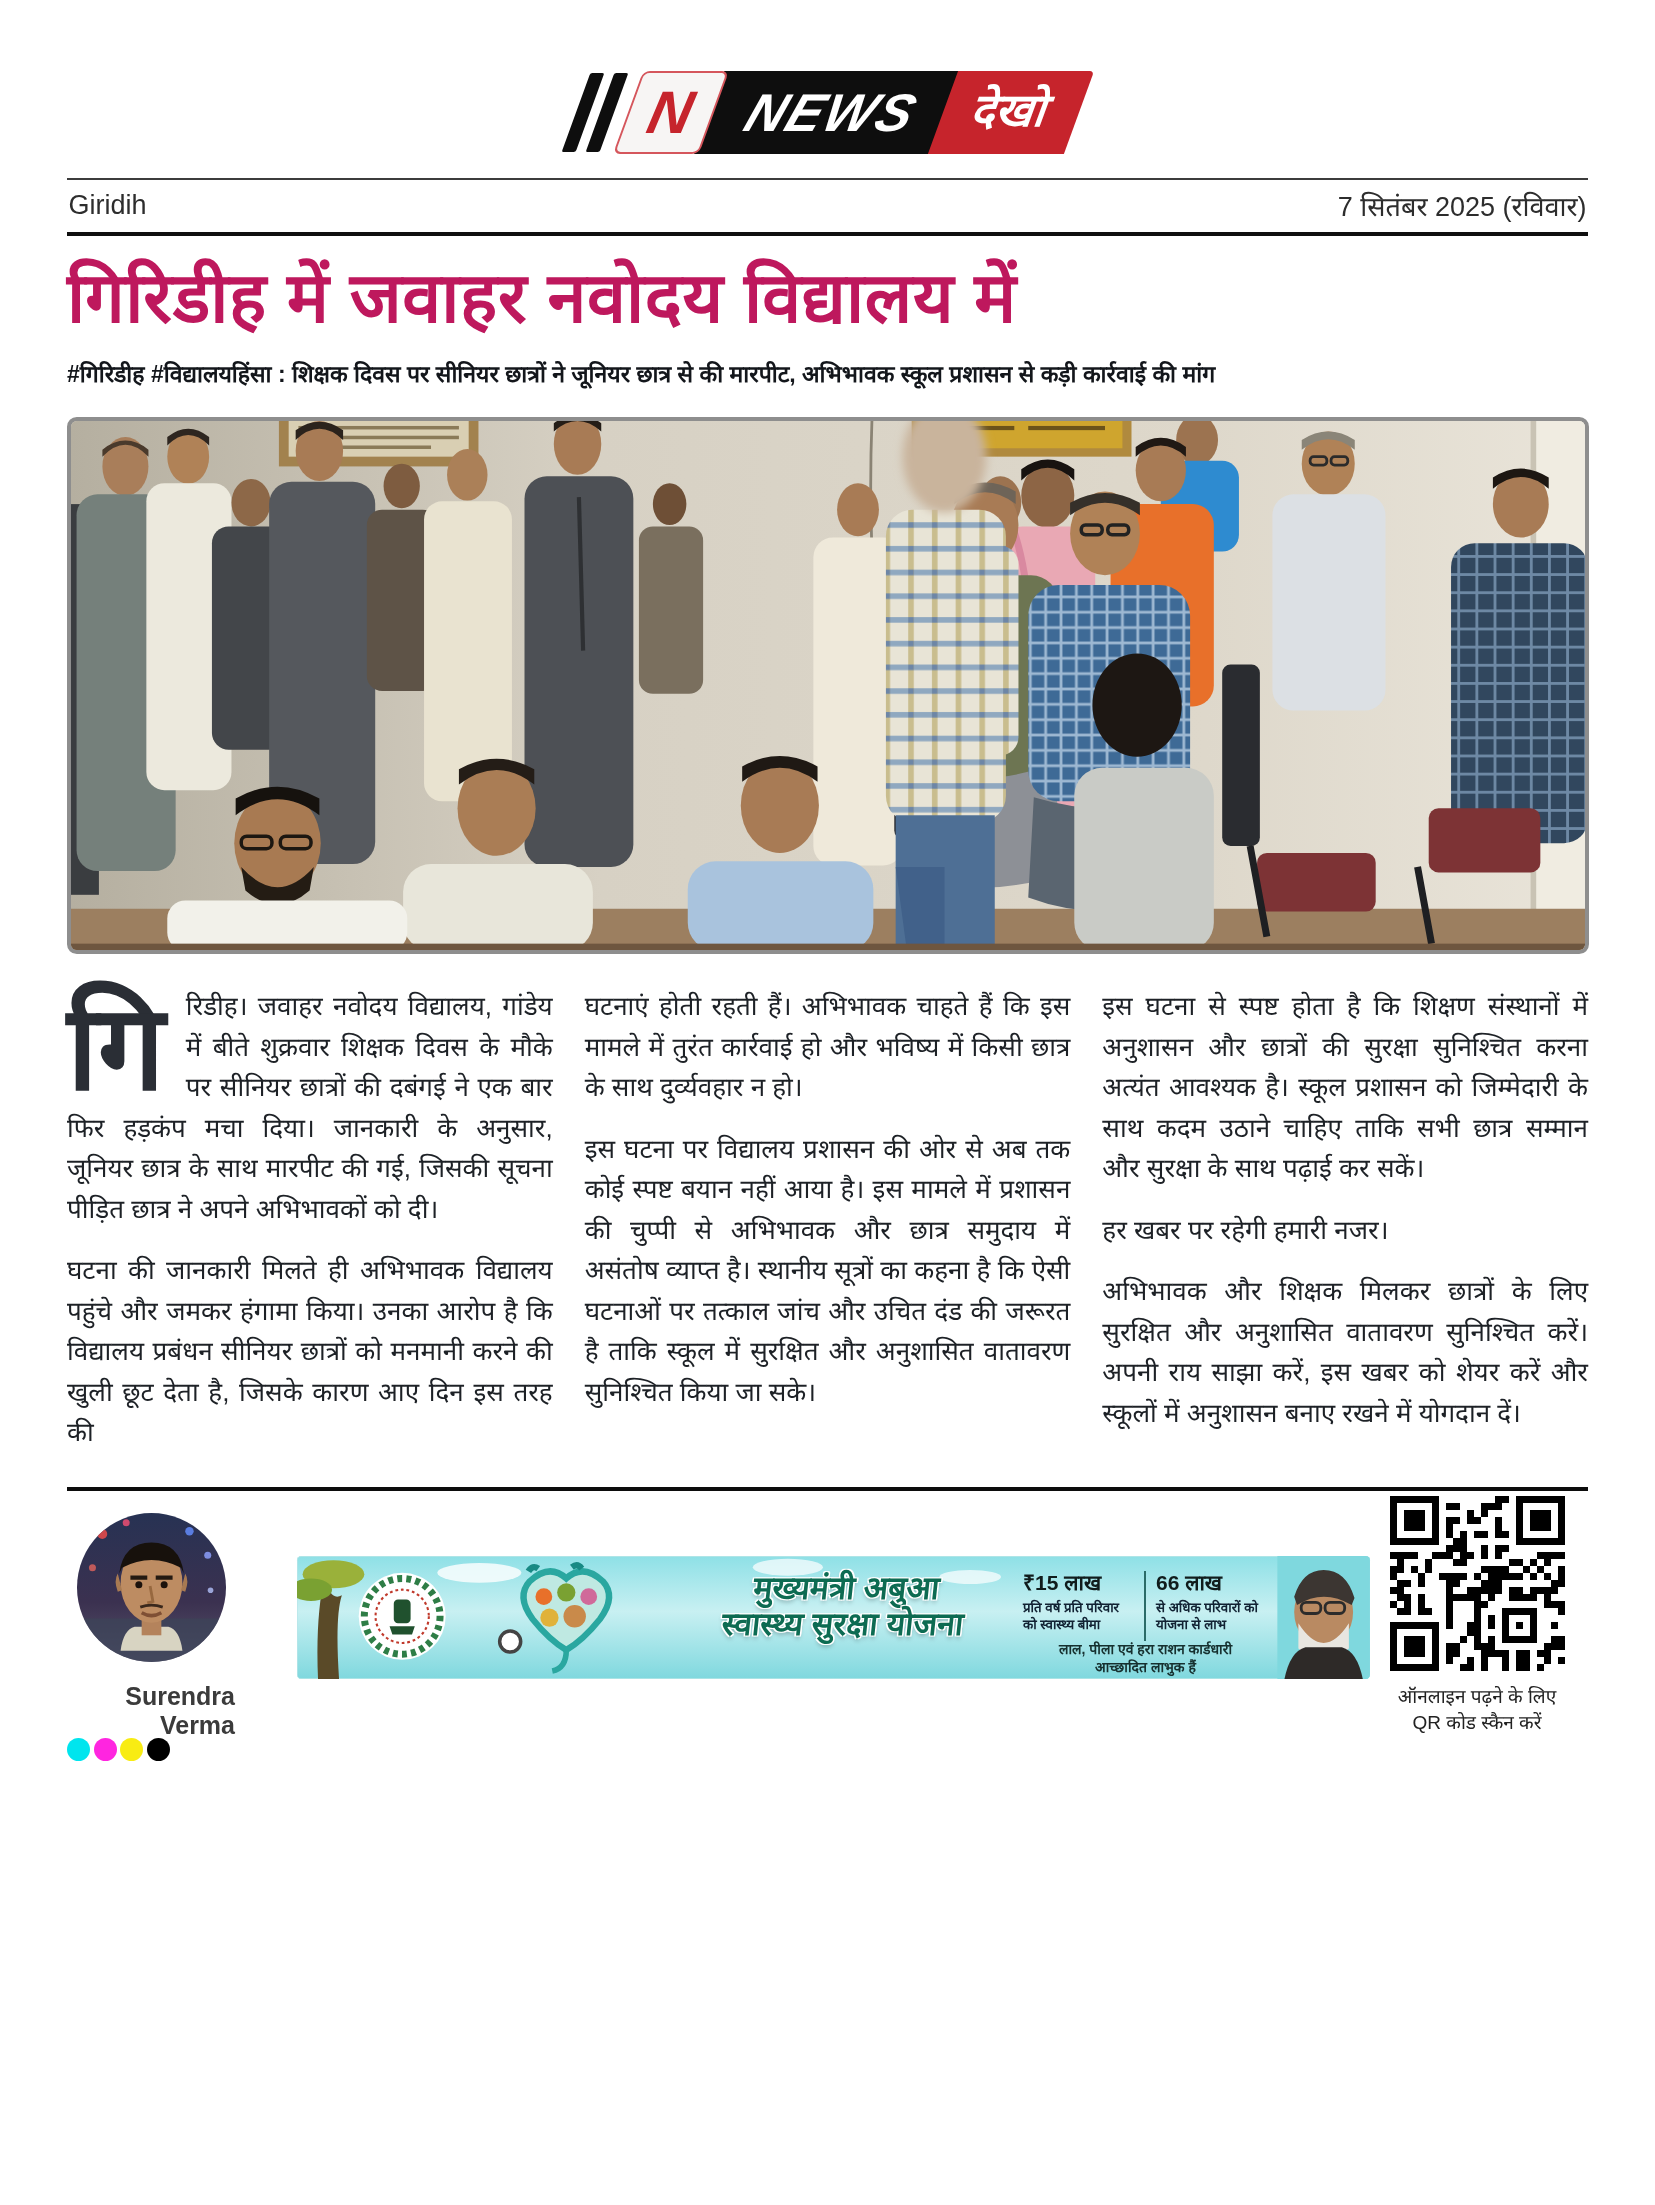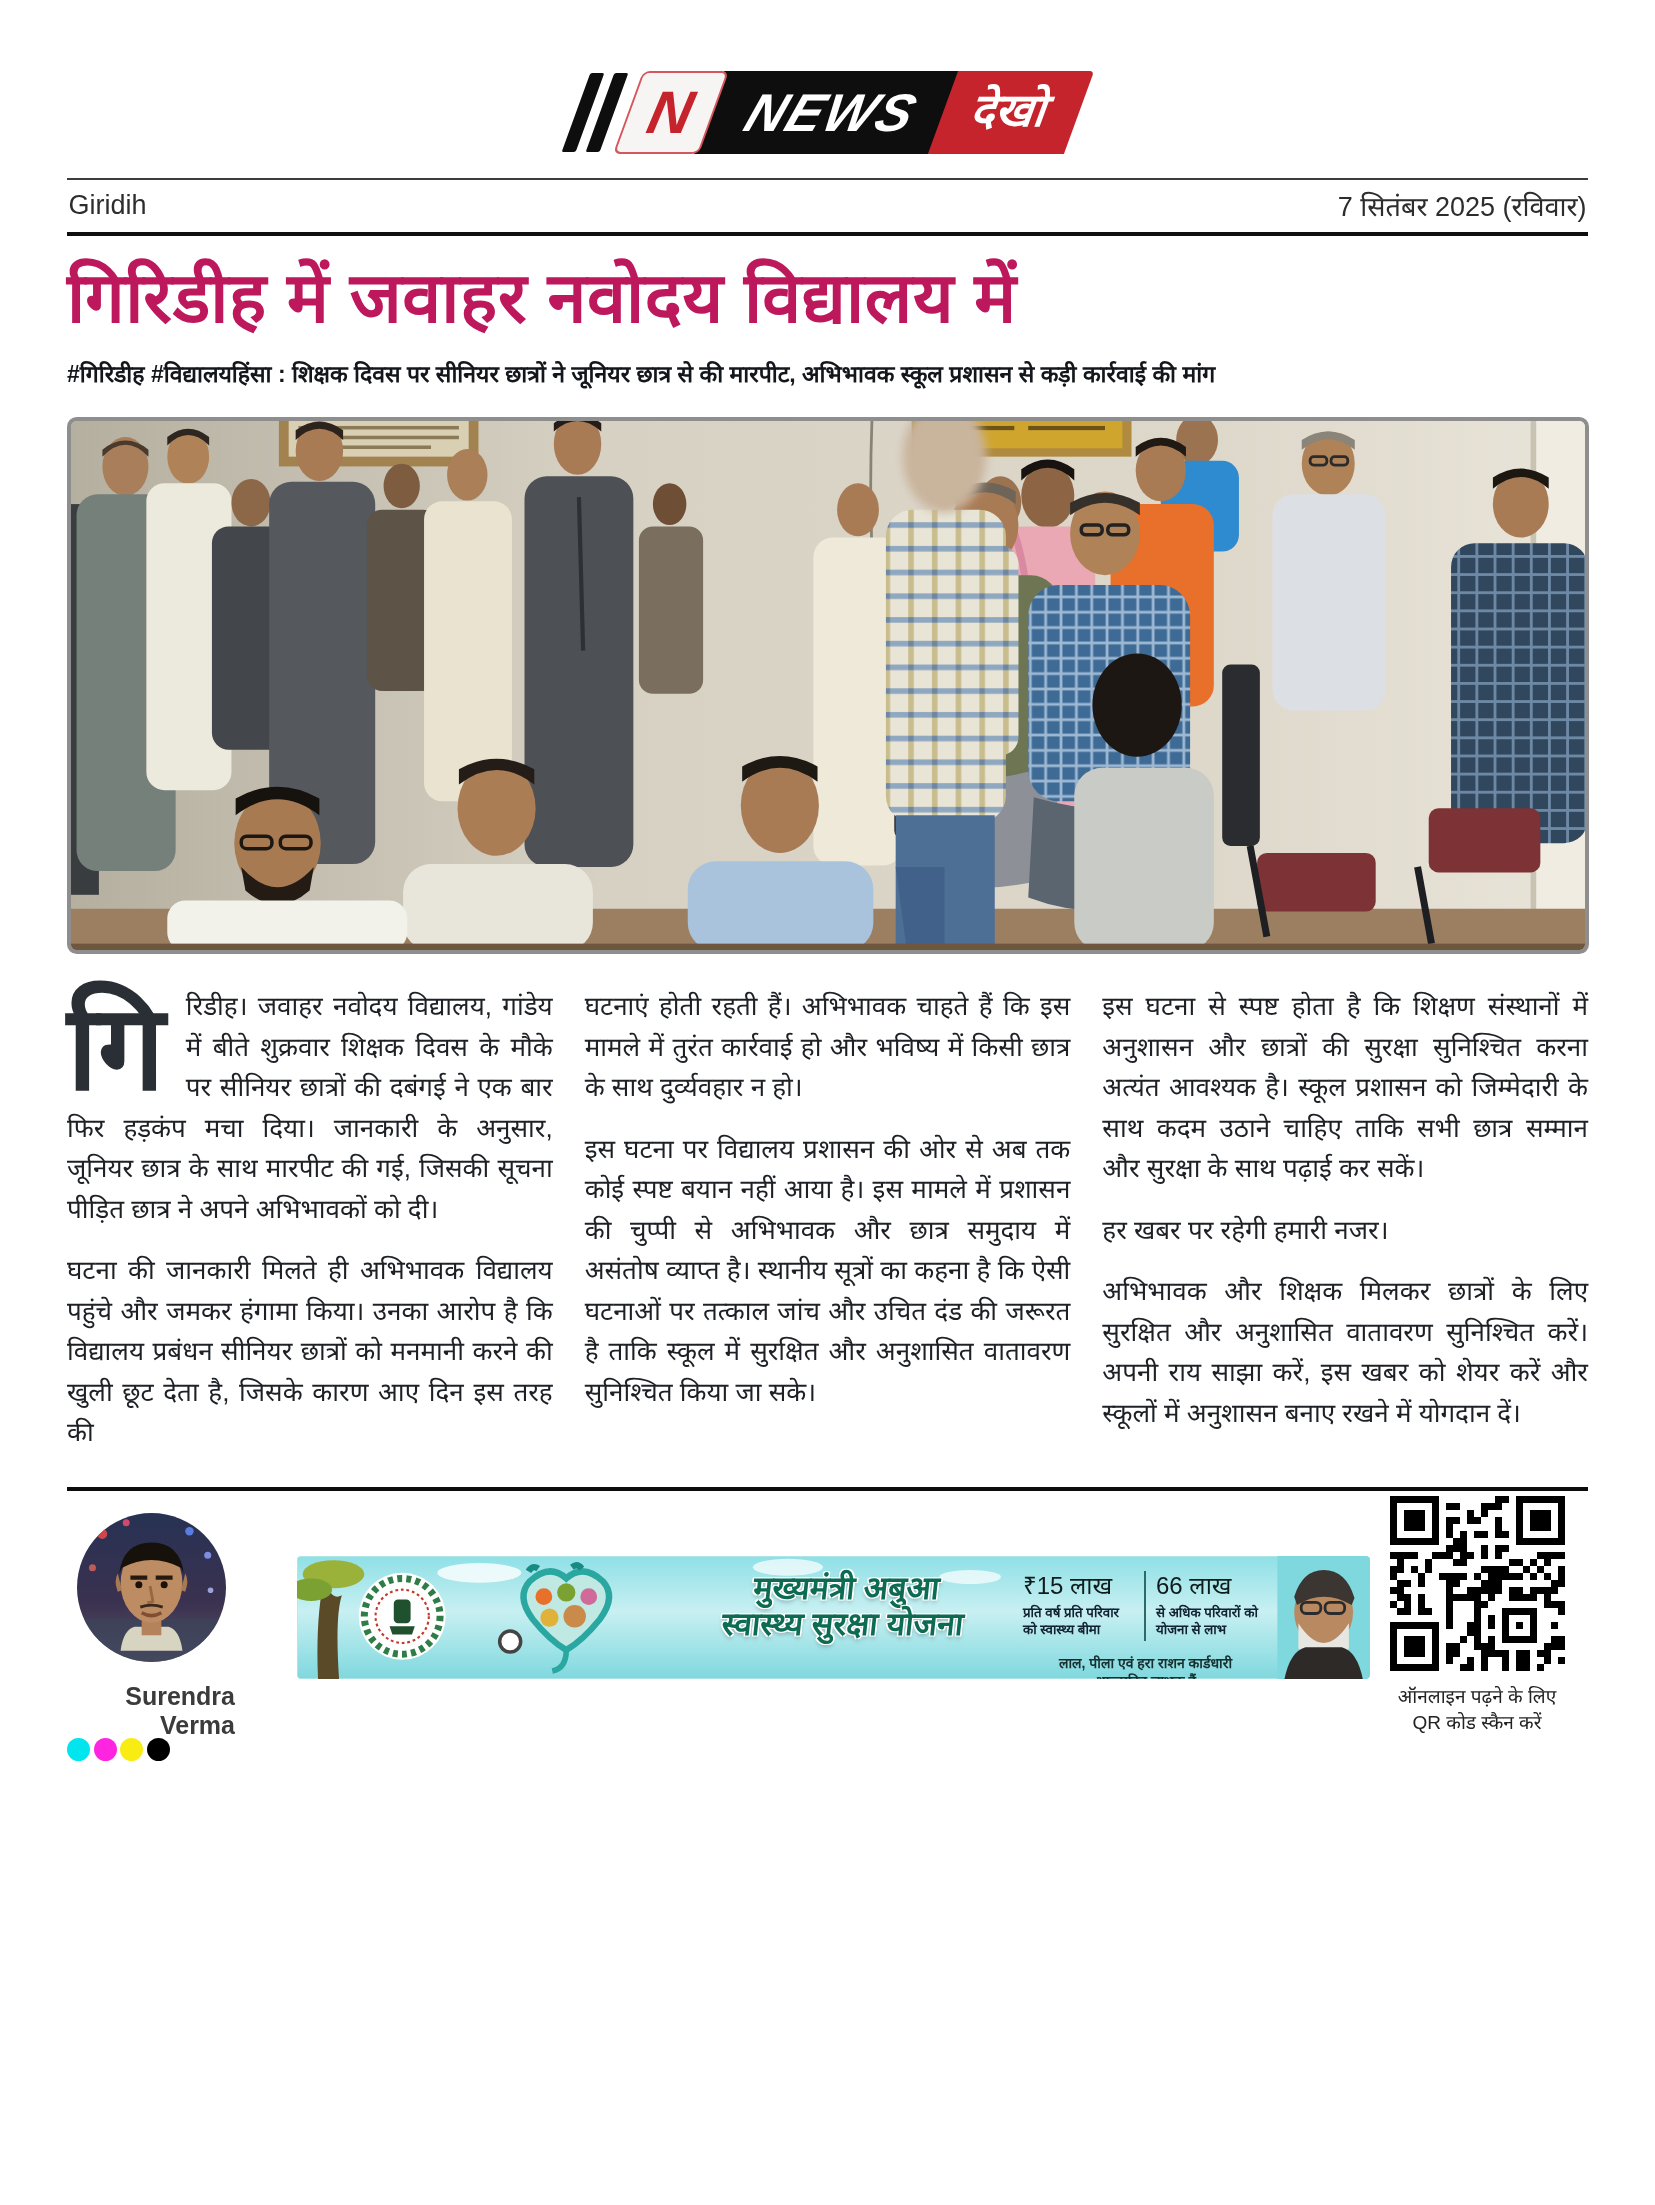--- a/index.html
+++ b/index.html
@@ -39,24 +39,24 @@
   .author { position:absolute; left:0; top:22.4px; width:168px; text-align:right; }
   .avatar { width:149px; height:149px; border-radius:50%; overflow:hidden; margin:0 auto; display:block; }
   .author-name { margin-top:19.6px; font-size:25px; font-weight:700; color:#3b3b3b; }
 
   .ad-banner { position:absolute; left:230px; top:65px; width:1073px; height:123px; border-radius:4.2px; overflow:hidden; background:linear-gradient(180deg,#8ee0e6 0%,#c8f0f2 45%,#7fd8de 100%); box-shadow:0 0 0 0.7px #b9e6e8 inset; }
   .ad-banner .layer { position:absolute; inset:0; }
   .ad-title { position:absolute; left:393px; top:15.4px; width:309px; text-align:center; transform:skewX(-6deg); font-weight:900; color:#0d6b52; font-size:32px; line-height:1.12;
       text-shadow:-1.4px -1.4px 0 #fff, 1.4px -1.4px 0 #fff, -1.4px 1.4px 0 #fff, 1.4px 1.4px 0 #fff, 0 2.8px 4.2px rgba(0,0,0,.25); }
   .ad-stat1 { position:absolute; left:726px; top:12.6px; width:119px; }
   .ad-stat2 { position:absolute; left:859px; top:12.6px; width:116px; }
-  .ad-stat-val { font-size:24px; font-weight:400; color:#101c1c; }
+  .ad-stat-val { font-size:21px; font-weight:700; color:#101c1c; }
   .ad-stat-desc { font-size:13.3px; font-weight:700; color:#123; line-height:1.25; margin-top:4.2px; }
   .ad-divider { position:absolute; left:847px; top:15.4px; width:2.1px; height:70px; background:#2b6b68; }
-  .ad-note { position:absolute; left:715px; top:98px; width:267px; text-align:center; font-size:14px; font-weight:800; color:#16302f; line-height:1.3; }
+  .ad-note { position:absolute; left:715px; top:84px; width:267px; text-align:center; font-size:14px; font-weight:800; color:#16302f; line-height:1.3; }
 
   .qr-block { position:absolute; left:1319px; top:5.6px; width:182px; text-align:center; }
   .qr-caption { margin-top:11.2px; font-size:19px; color:#222; line-height:1.35; font-weight:500; }
 
   .cmyk { position:absolute; left:0; top:247px; display:flex; gap:3.5px; }
   .cmyk span { width:23px; height:23px; border-radius:50%; display:block; }
   .dot-c { background:#00e5ee; } .dot-m { background:#ff25e0; } .dot-y { background:#f8ec13; } .dot-k { background:#000; }
 </style>
 </head>
 <body>

